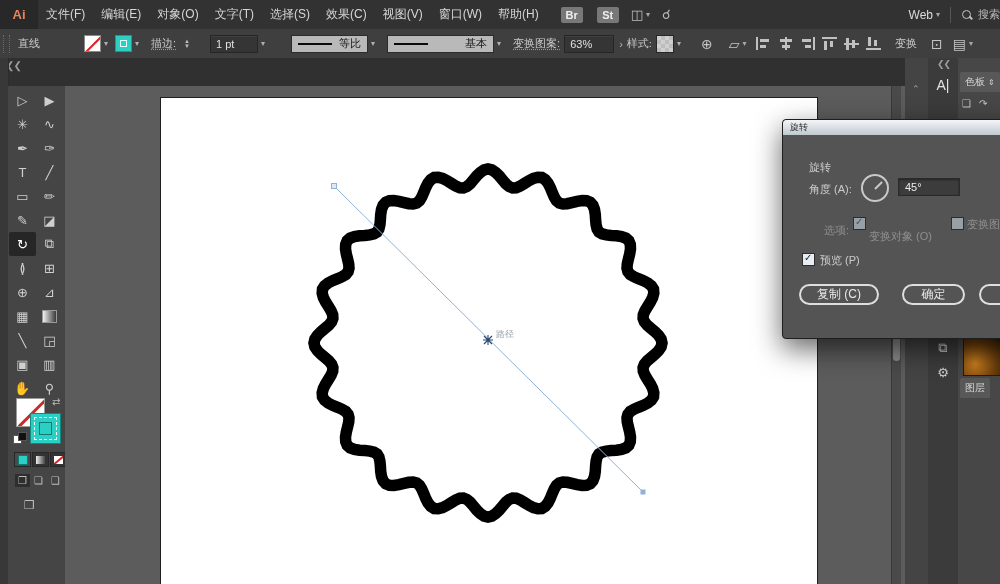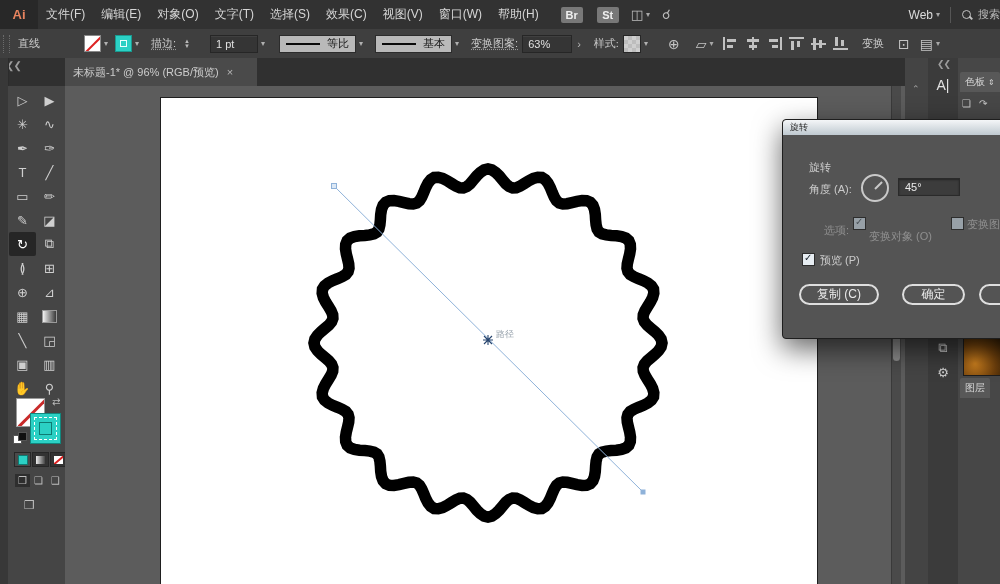--- a/index.html
+++ b/index.html
@@ -153,34 +153,34 @@
     <span class="chev">▾</span>
     <span class="swatch-stroke" style="margin-left:5px;"></span>
     <span class="chev">▾</span>
     <span class="cb-label dotted-u" style="margin-left:10px;">描边:</span>
     <span class="stepper">
         <span>▲</span>
         <span>▼</span>
       </span>
     <span class="well" style="width:36px;margin-left:20px;">1 pt</span>
     <span class="chev">▾</span>
-    <span class="lightwell" style="margin-left:12px;">
+    <span class="lightwell" style="margin-left:24px;">
       <i class="lw-line"></i>
       <span>等比</span>
     </span>
     <span class="chev">▾</span>
-    <span class="lightwell" style="margin-left:10px;">
+    <span class="lightwell" style="margin-left:10px;gap:30px;">
       <i class="lw-line"></i>
       <span>基本</span>
     </span>
     <span class="chev">▾</span>
     <span class="cb-label dotted-u" style="margin-left:10px;">变换图案:</span>
     <span class="well" style="width:38px;margin-left:4px;">63%</span>
     <span style="margin-left:5px;color:#b5b5b5;">›</span>
-    <span class="cb-label" style="margin-left:13px;font-family:Liberation Serif, serif;">样式:</span>
+    <span class="cb-label" style="margin-left:4px;font-family:Liberation Serif, serif;">样式:</span>
     <span class="style-sw" style="margin-left:4px;"></span>
     <span class="chev">▾</span>
     <span class="cbar-ic" style="margin-left:18px;">⊕</span>
     <span class="cbar-ic" style="margin-left:16px;">▱</span>
     <span class="mb-chev">▾</span>
     <span class="alic" style="margin-left:10px;">
       <b style="left:0;top:0;width:2px;height:13px;"></b>
         <b style="left:4px;top:2px;width:9px;height:3px;"></b>
         <b style="left:4px;top:8px;width:6px;height:3px;"></b>
       </span>
@@ -210,24 +210,20 @@
         <b style="left:8px;top:3px;width:3px;height:6px;"></b>
       </span>
     <span class="cb-label" style="margin-left:10px;">变换</span>
     <span class="cbar-ic" style="margin-left:14px;">⊡</span>
     <span class="cbar-ic" style="margin-left:10px;">▤</span>
     <span class="mb-chev">▾</span>
   </div>
 
   <div class="tabbar"></div>
   <span class="collapse-l">❮❮</span>
-  <div class="doc-tab">
-    <span>未标题-1* @ 96% (RGB/预览)</span>
-    <span class="tab-close">×</span>
-  </div>
 
   <div class="spine"></div>
   <div class="toolspanel">
     <div class="tools-grid">
         <div class="tool">
           <span>▷</span>
         </div>
         <div class="tool">
           <span>▶</span>
         </div>

